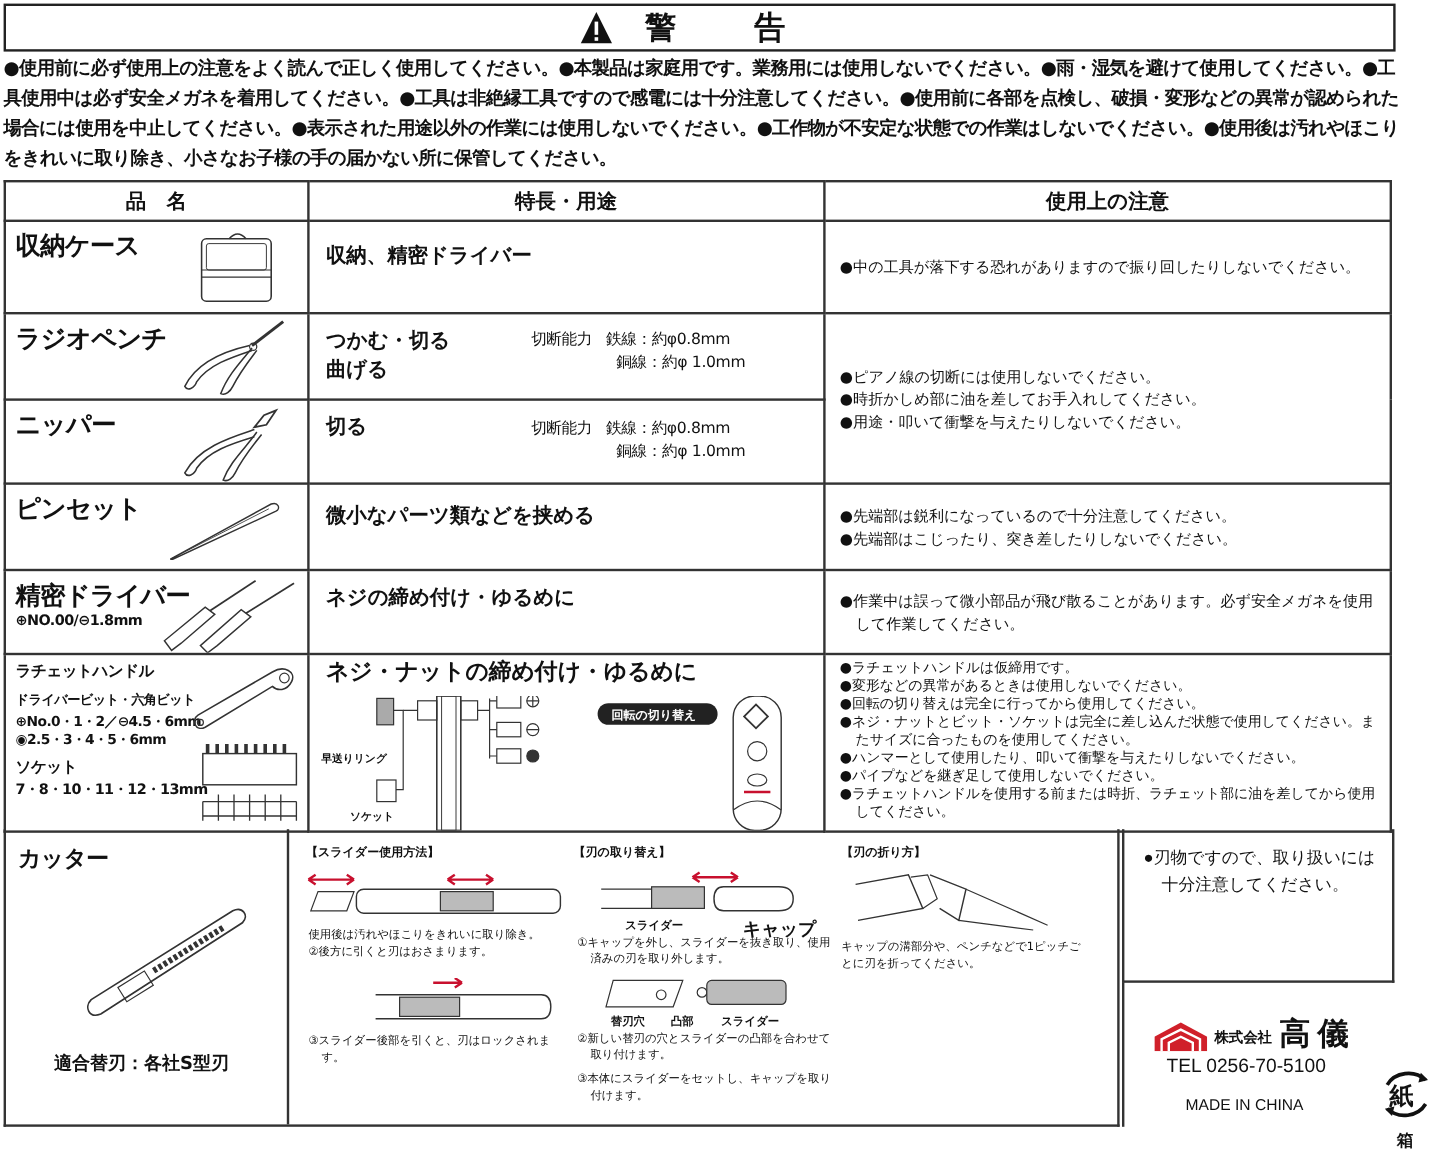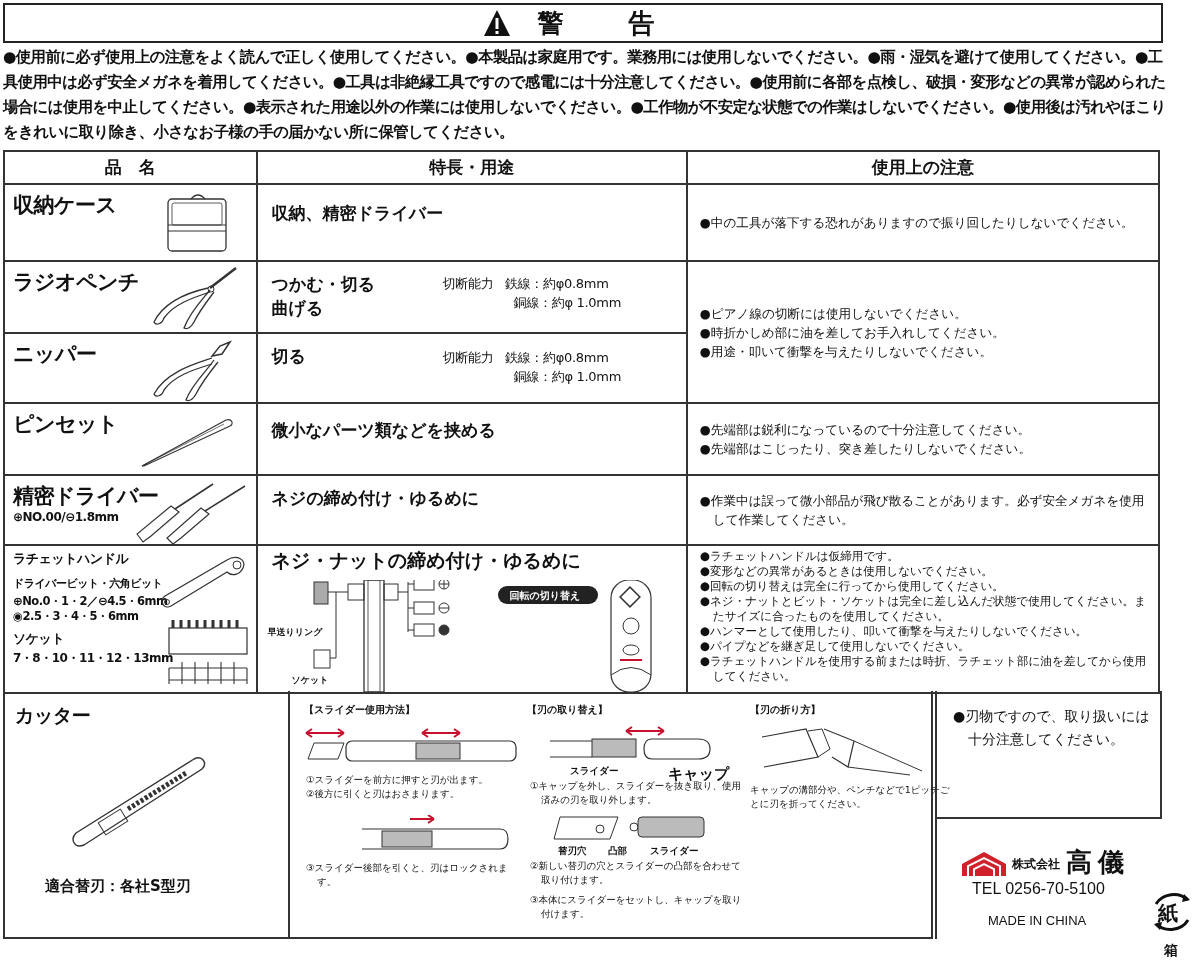--- a/index.html
+++ b/index.html
@@ -26,27 +26,27 @@
   .spec .row { white-space: pre; }
   .note-cell { padding: 0 12px; vertical-align: middle !important; font-size: 12.6px; line-height: 19px; }
   .note-cell.small { font-size: 11.6px; line-height: 15px; padding-top: 3px; vertical-align: top !important; }
   .note { padding-left: 13px; text-indent: -13px; }
   .note::before { content: "●"; }
 
   .illus { position: absolute; }
   .ill-label { position: absolute; font-size: 9px; font-weight: bold; }
 
   .cut-row { position: absolute; left: 3px; top: 691px; width: 930px; height: 248px; border: 2px solid #333; border-top: none; display: flex; }
-  .cut-name { width: 285px; border-right: 2px solid #333; position: relative; padding: 12px 10px; }
+  .cut-name { width: 236px; border-right: 2px solid #333; position: relative; padding: 12px 10px; }
   .cut-feat { flex: 1; position: relative; }
   .cut-sec-title { position: absolute; font-size: 10px; font-weight: bold; }
   .cut-text { position: absolute; font-size: 9.5px; line-height: 14px; width: 215px; }
   .cut-text p { padding-left: 11px; text-indent: -11px; }
 
-  .cut-note { position: absolute; left: 935px; top: 691px; width: 227px; height: 128px; border: 2px solid #333; border-top: none; padding: 14px 10px 0 16px; font-size: 14px; line-height: 23px; }
+  .cut-note { position: absolute; left: 935px; top: 691px; width: 227px; height: 128px; border: 2px solid #333; border-top: none; padding: 14px 10px 0 16px; font-size: 14px; line-height: 23px; font-family: Liberation Mono, monospace; }
   .cut-note .note { padding-left: 15px; text-indent: -15px; }
   .side-line { position: absolute; left: 935px; top: 819px; width: 2px; height: 120px; background: #333; }
 
   .company { position: absolute; left: 962px; top: 848px; display: flex; align-items: flex-end; gap: 6px; }
   .co-prefix { font-size: 12px; font-weight: bold; margin-bottom: 3px; }
   .co-name { font-size: 26px; font-weight: bold; letter-spacing: 6px; line-height: 28px; }
   .tel { position: absolute; left: 972px; top: 880px; font-size: 16px; font-family: "Liberation Sans", sans-serif; }
   .made { position: absolute; left: 988px; top: 913px; font-size: 13px; font-family: "Liberation Sans", sans-serif; }
   .recycle { position: absolute; left: 1148px; top: 890px; width: 48px; height: 44px; }
   .recycle-char { position: absolute; left: 1158px; top: 900px; font-size: 20px; font-weight: bold; }
@@ -247,21 +247,21 @@
   <div class="cut-feat">
     <div class="cut-sec-title" style="left:14px;top:12px">【スライダー使用方法】</div>
     <svg class="illus" style="left:14px;top:36px" width="215" height="40" viewBox="0 0 215 40">
       <path d="M2 6 H40 M2 6 L8 2 M2 6 L8 10 M40 6 L34 2 M40 6 L34 10" stroke="#c8102e" stroke-width="2"></path>
       <path d="M118 6 H156 M118 6 L124 2 M118 6 L124 10 M156 6 L150 2 M156 6 L150 10" stroke="#c8102e" stroke-width="2"></path>
       <path d="M10 16 H40 L34 32 H4 Z" fill="none" stroke="#333"></path>
       <rect x="42" y="14" width="170" height="20" rx="6" fill="none" stroke="#333" stroke-width="1.2"></rect>
       <rect x="112" y="16" width="44" height="16" fill="#bbb" stroke="#333"></rect>
     </svg>
     <div class="cut-text" style="left:16px;top:82px">
-      <p>①スライダーを前方に押すと刃が出ます。</p>
+      <p>使用後は汚れやほこりをきれいに取り除き。</p>
       <p>②後方に引くと刃はおさまります。</p>
     </div>
     <svg class="illus" style="left:70px;top:124px" width="150" height="40" viewBox="0 0 150 40">
       <path d="M50 4 H74 M74 4 L68 0 M74 4 L68 8" stroke="#c8102e" stroke-width="2"></path>
       <path d="M2 14 H140 Q148 14 148 24 Q148 34 140 34 H2" fill="none" stroke="#333" stroke-width="1.2"></path>
       <rect x="22" y="16" width="50" height="16" fill="#bbb" stroke="#333"></rect>
     </svg>
     <div class="cut-text" style="left:16px;top:170px">
       <p>③スライダー後部を引くと、刃はロックされます。</p>
     </div>

